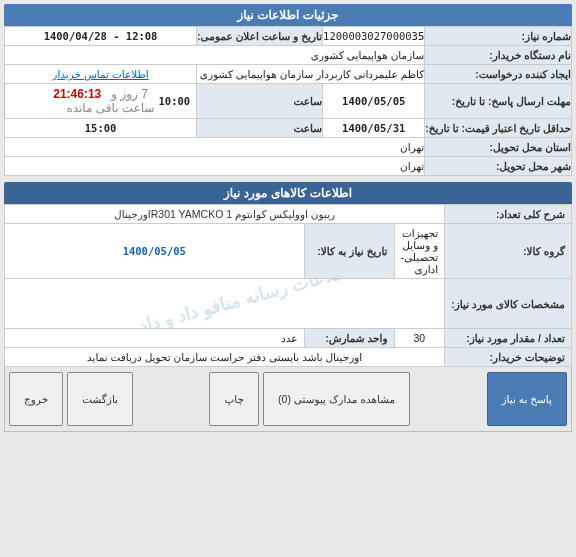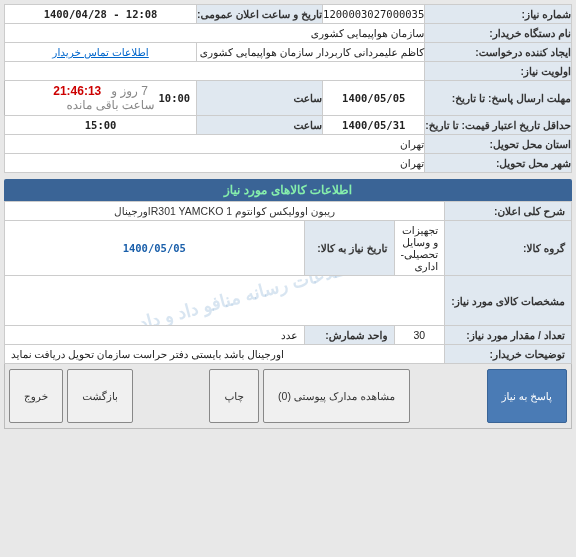--- a/index.html
+++ b/index.html
@@ -88,21 +88,21 @@
     }
 
     .time-red {
       color: #cc0000;
       font-weight: bold;
     }
 
     
     .section-header-dark {
       background: #3a6496;
-      color: #86efac;
+      color: #ffffff;
       text-align: center;
       padding: 4px 8px;
       font-size: 12px;
       font-weight: bold;
       margin-top: 6px;
       border-radius: 2px 2px 0 0;
     }
 
     .bottom-table {
       background: #f5f5f5;
@@ -143,25 +143,24 @@
       transform: translate(-50%, -50%) rotate(-15deg);
       color: rgba(100,150,200,0.25);
       font-size: 18px;
       font-weight: bold;
       white-space: nowrap;
       pointer-events: none;
     }
 
     .description-cell {
       background: white;
-      text-align: left;
+      text-align: center;
       padding: 5px 8px;
       min-height: 30px;
       font-size: 10.5px;
-      font-family: Liberation Serif, serif;
     }
 
     
     .action-row {
       background: #e8e8e8;
       display: flex;
       justify-content: space-between;
       align-items: center;
       padding: 5px 4px;
       border: 1px solid #bbb;
@@ -194,20 +193,23 @@
       display: flex;
       gap: 4px;
       align-items: center;
     }
   </style>
 </head>
 <body>
 
 <div class="main-container">
 
+  <div class="section-header">
+    <span>جزئیات اطلاعات نیاز</span>
+  </div>
 
   <table class="info-table">
     <tbody>
 
       <tr>
         <td class="label-cell">شماره نیاز:</td>
         <td class="value-cell-number">1200003027000035</td>
         <td class="label-cell">تاریخ و ساعت اعلان عمومی:</td>
         <td class="time-cell">1400/04/28 - 12:08</td>
       </tr>
@@ -216,24 +218,20 @@
         <td class="label-cell">نام دستگاه خریدار:</td>
         <td class="value-cell" colspan="3">سازمان هواپیمایی کشوری</td>
       </tr>
 
       <tr>
         <td class="label-cell">ایجاد کننده درخواست:</td>
         <td class="value-cell" colspan="2">کاظم  علیمردانی کاربردار سازمان هواپیمایی کشوری</td>
         <td class="link-cell value-cell">اطلاعات تماس خریدار</td>
       </tr>
 
-      <tr>
-        <td class="label-cell">اولویت نیاز:</td>
-        <td class="value-cell" colspan="3"></td>
-      </tr>
 
       <tr>
         <td class="label-cell">مهلت ارسال پاسخ: تا تاریخ:</td>
         <td class="time-cell" style="width:100px;">1400/05/05</td>
         <td class="label-cell">ساعت</td>
         <td style="display:flex; align-items:center; gap:4px; padding:3px 6px; background:white; border:none;">
           <span class="time-cell">10:00</span>
           <span style="color:#888; font-size:12px;">
             &nbsp;
             <span>7</span>
@@ -266,21 +264,21 @@
   </table>
 
   <div class="section-header-dark">
     <span>اطلاعات کالاهای مورد نیاز</span>
   </div>
 
   <table class="bottom-table">
     <tbody>
 
       <tr>
-        <td class="label-cell">شرح کلی اعلان:</td>
+        <td class="label-cell">شرح کلی تعداد:</td>
         <td class="product-name-cell" colspan="3">ریبون اوولیکس کوانتوم  R301  YAMCKO  1اورجینال</td>
       </tr>
 
       <tr>
         <td class="label-cell">گروه کالا:</td>
         <td class="value-cell">تجهیزات و وسایل تحصیلی-اداری</td>
         <td class="label-cell">تاریخ نیاز به کالا:</td>
         <td class="time-cell value-cell-blue">1400/05/05</td>
       </tr>
 

